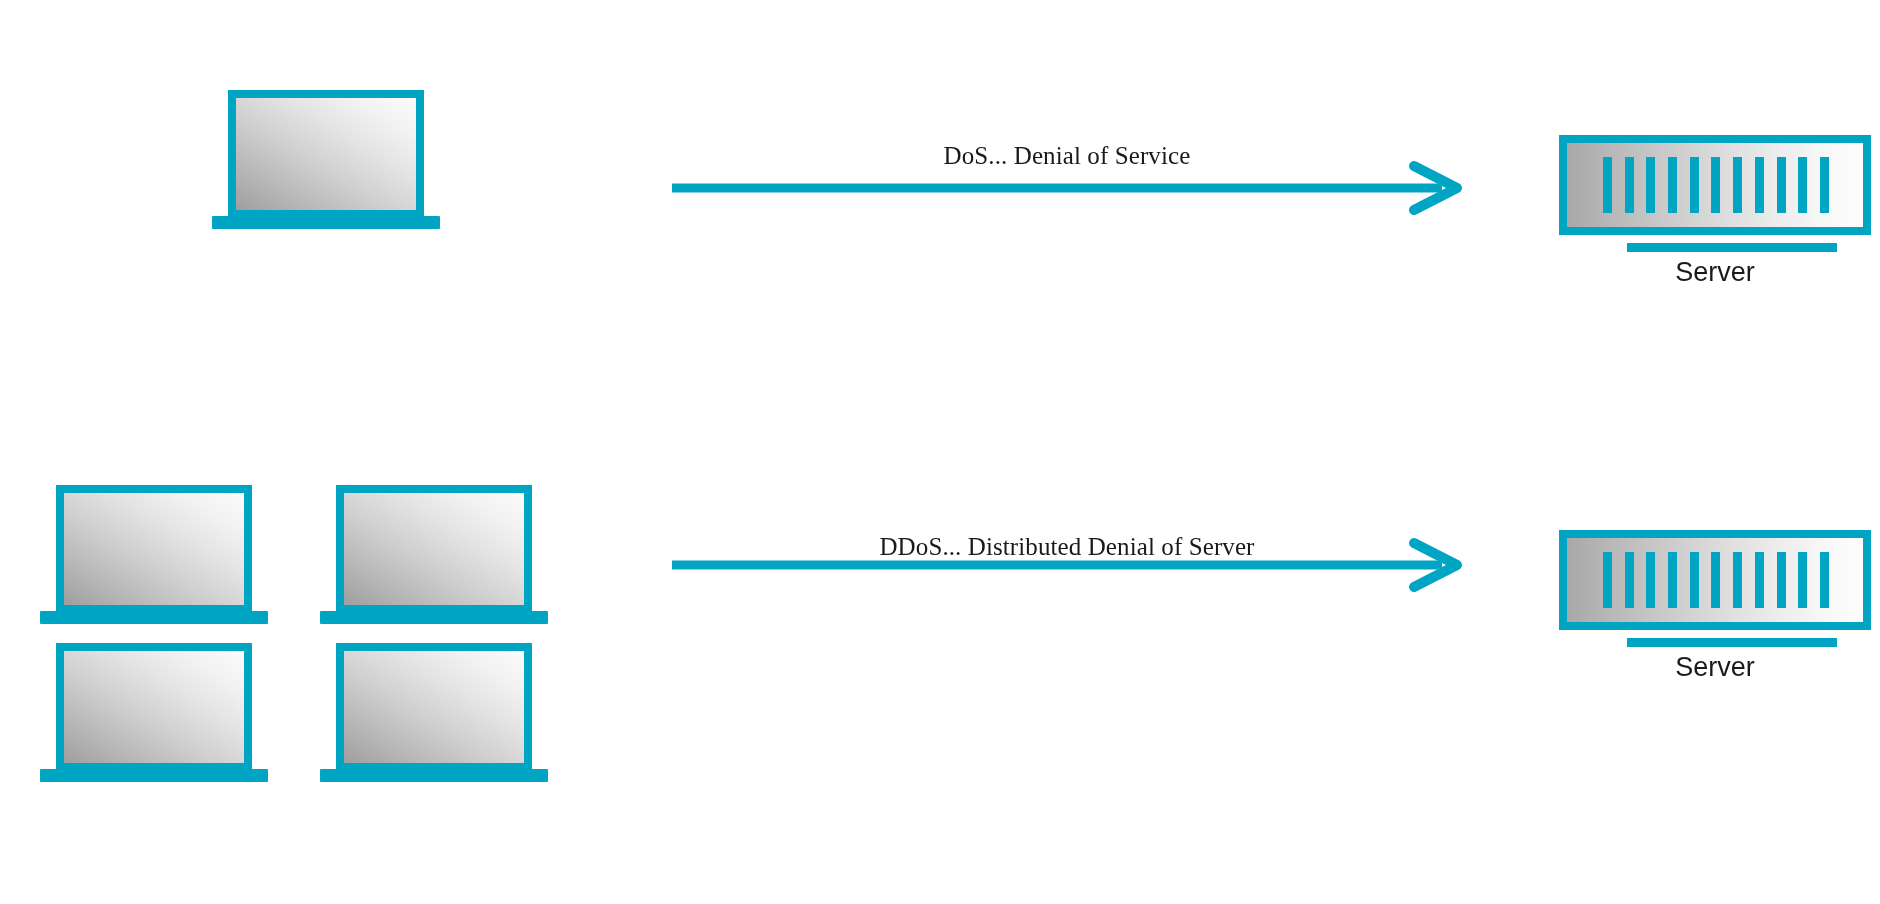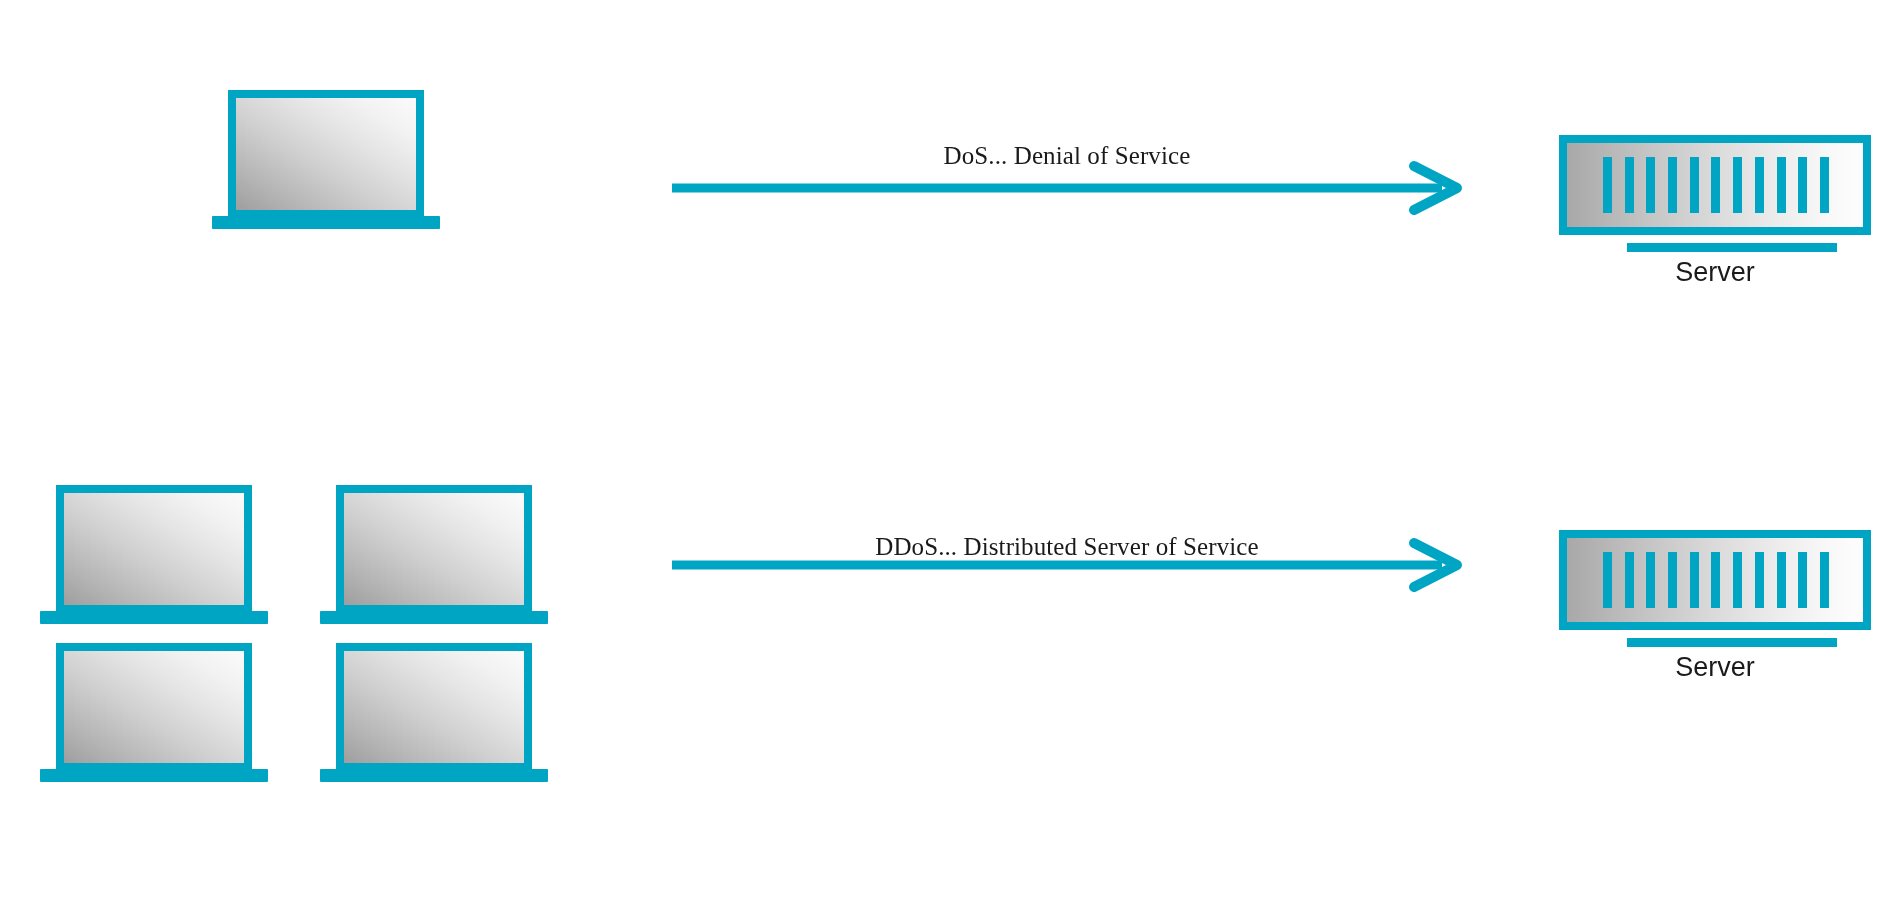--- a/index.html
+++ b/index.html
@@ -156,21 +156,21 @@
     <div class="laptop" style="left:40px; top:643px; width:250px; height:155px;">
       <div class="laptop-screen" style="left:16px; top:0; width:196px; height:128px;"></div>
       <div class="laptop-base" style="left:0; top:126px; width:228px; height:13px;"></div>
     </div>
 
     <div class="laptop" style="left:320px; top:643px; width:250px; height:155px;">
       <div class="laptop-screen" style="left:16px; top:0; width:196px; height:128px;"></div>
       <div class="laptop-base" style="left:0; top:126px; width:228px; height:13px;"></div>
     </div>
 
-    <div class="flow-label" style="left: 672px; top: 533px; width: 790px; color: rgb(26, 26, 26);">DDoS... Distributed Server of Service</div>
+    <div class="flow-label" style="left: 672px; top: 533px; width: 790px; color: rgb(26, 26, 26);">DDoS... Distributed Denial of Server</div>
 
     <div class="arrow" style="left:672px; top:537px; width:790px; height:56px;">
       <svg width="790" height="56" viewBox="0 0 790 56" xmlns="http://www.w3.org/2000/svg">
         <line x1="0" y1="28" x2="770" y2="28" stroke="#00A5C4" stroke-width="9" stroke-linecap="butt"></line>
         <polyline points="742,6 785,28 742,50" fill="none" stroke="#00A5C4" stroke-width="10" stroke-linecap="round" stroke-linejoin="round"></polyline>
       </svg>
     </div>
 
     <div class="server" style="left:1528px; top:530px; width:312px; height:135px;">
       <div class="server-body" style="width:312px; height:100px;"></div>

